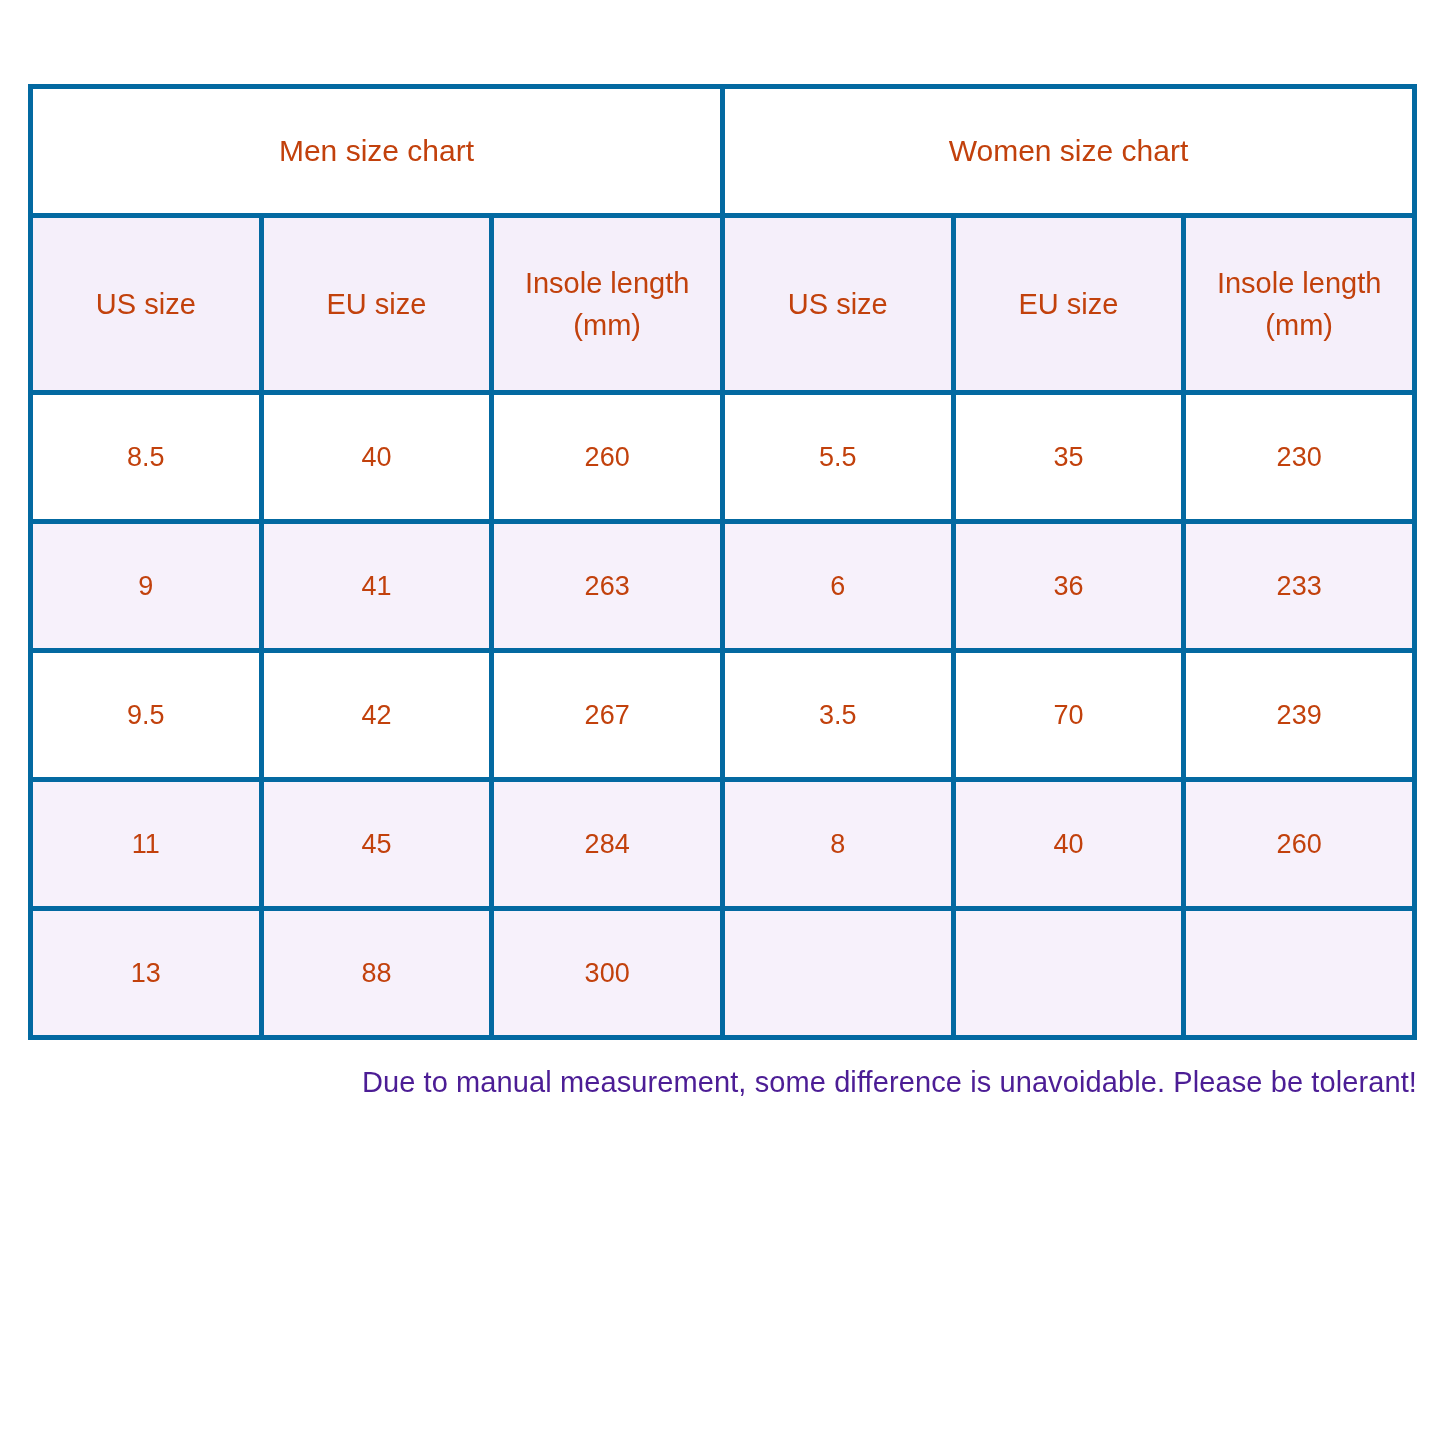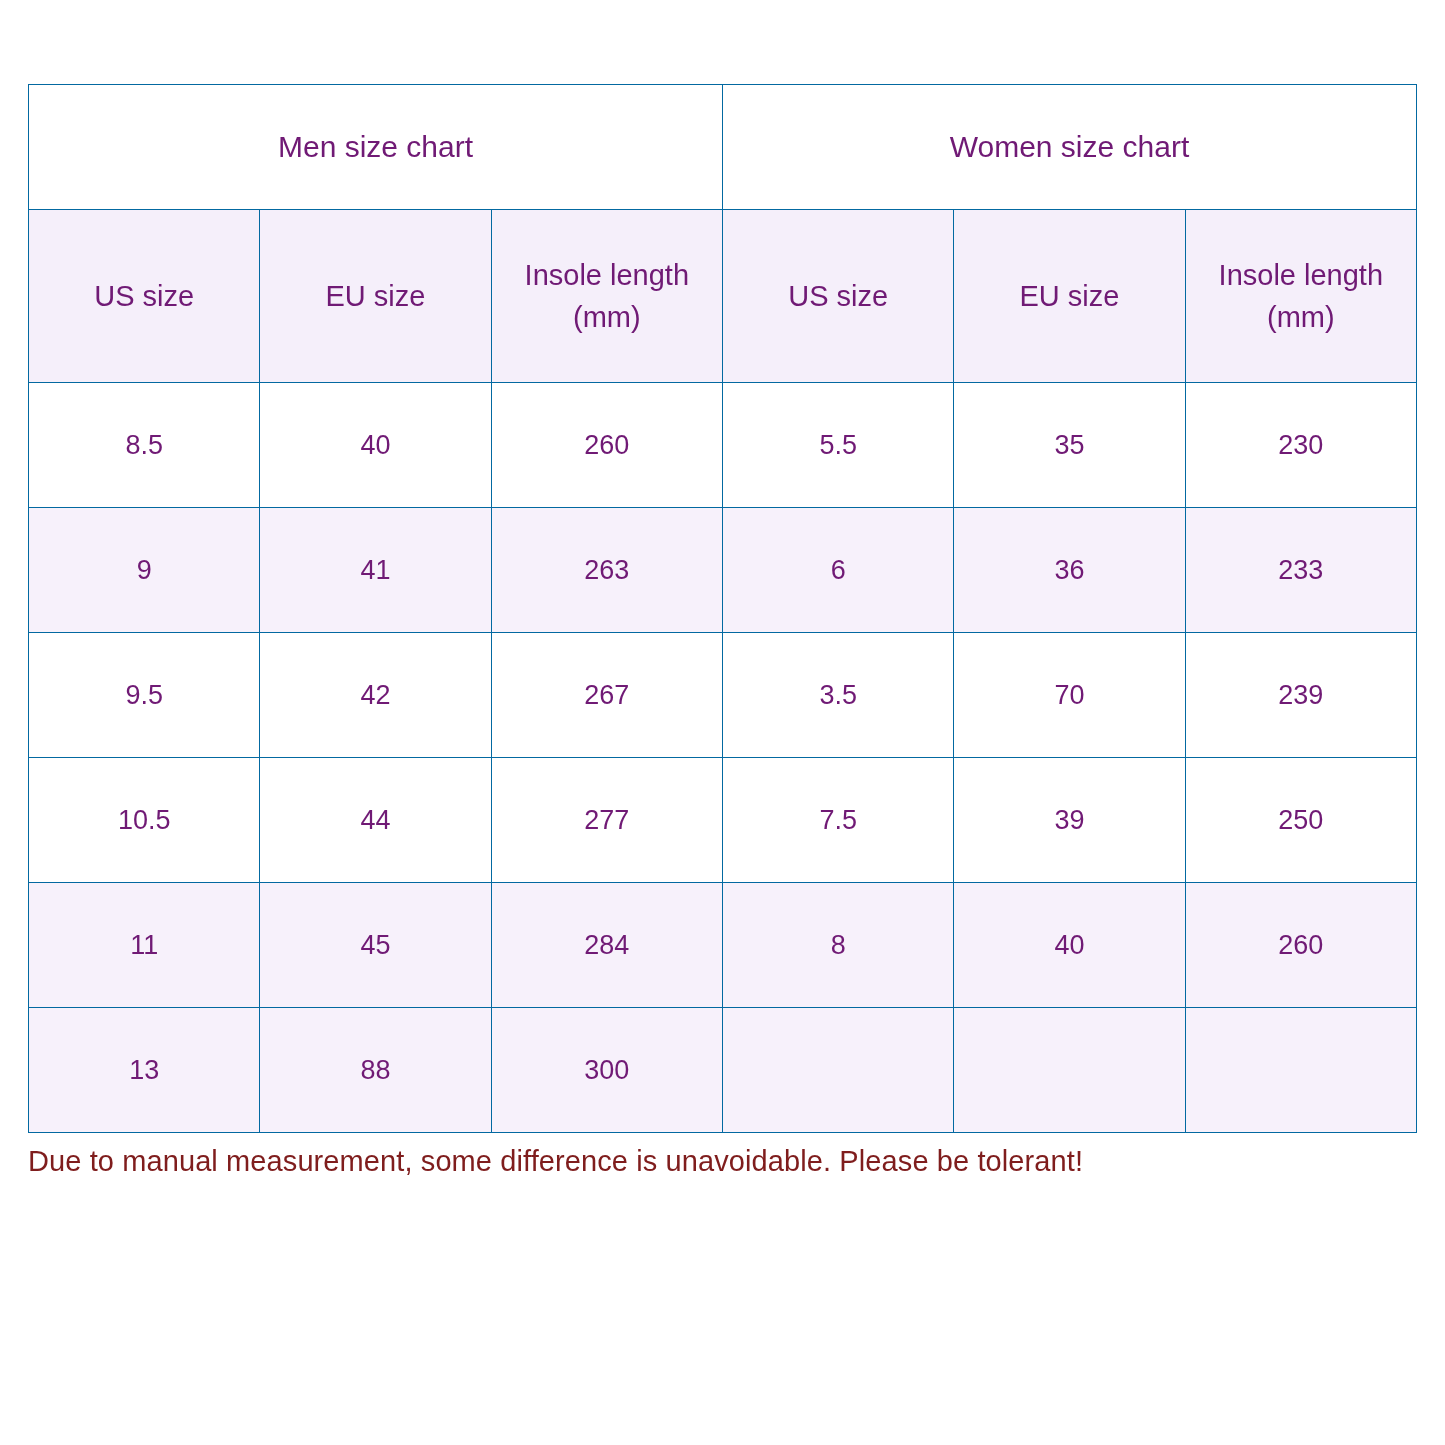--- a/index.html
+++ b/index.html
@@ -22,24 +22,24 @@
     display: flex;
     flex-direction: column;
   }
   table.size-table {
     width: 1389px;
     border-collapse: collapse;
     table-layout: fixed;
     background: #ffffff;
   }
   table.size-table td {
-    border: 1px solid #0369a1;
+    border: 5px solid #0369a1;
     text-align: center;
     vertical-align: middle;
-    color: #701a75;
+    color: #c2410c;
     font-weight: 400;
   }
   td.group-title {
     height: 122px;
     font-size: 30px;
     background: #ffffff;
   }
   td.col-head {
     height: 172px;
     font-size: 29px;
@@ -47,24 +47,24 @@
     line-height: 1.45;
     padding: 0 10px;
   }
   td.cell {
     height: 122px;
     font-size: 27px;
   }
   tr.row-white td.cell { background: #ffffff; border-radius: 18px; }
   tr.row-tint td.cell { background: #f7f1fb; }
   .note {
-    margin-top: 12px;
-    text-align: left;
+    margin-top: 26px;
+    text-align: right;
     font-size: 29px;
-    color: #7f1d1d;
+    color: #4c1d95;
     letter-spacing: 0.1px;
   }
   .spacer { flex: 1 1 auto; }
 </style>
 </head>
 <body>
 
 <div class="page">
 
   <table class="size-table">
@@ -110,28 +110,20 @@
       <tr class="row-white">
         <td class="cell">9.5</td>
         <td class="cell">42</td>
         <td class="cell">267</td>
         <td class="cell">3.5</td>
         <td class="cell">70</td>
         <td class="cell">239</td>
       </tr>
 
 
-      <tr class="row-white">
-        <td class="cell">10.5</td>
-        <td class="cell">44</td>
-        <td class="cell">277</td>
-        <td class="cell">7.5</td>
-        <td class="cell">39</td>
-        <td class="cell">250</td>
-      </tr>
 
       <tr class="row-tint">
         <td class="cell">11</td>
         <td class="cell">45</td>
         <td class="cell">284</td>
         <td class="cell">8</td>
         <td class="cell">40</td>
         <td class="cell">260</td>
       </tr>
 

